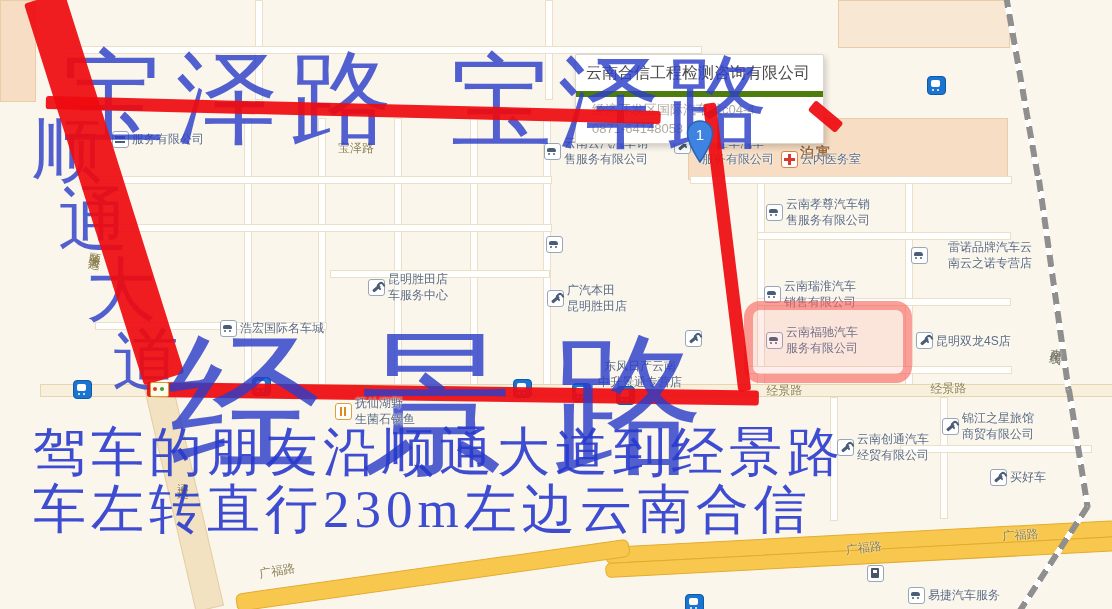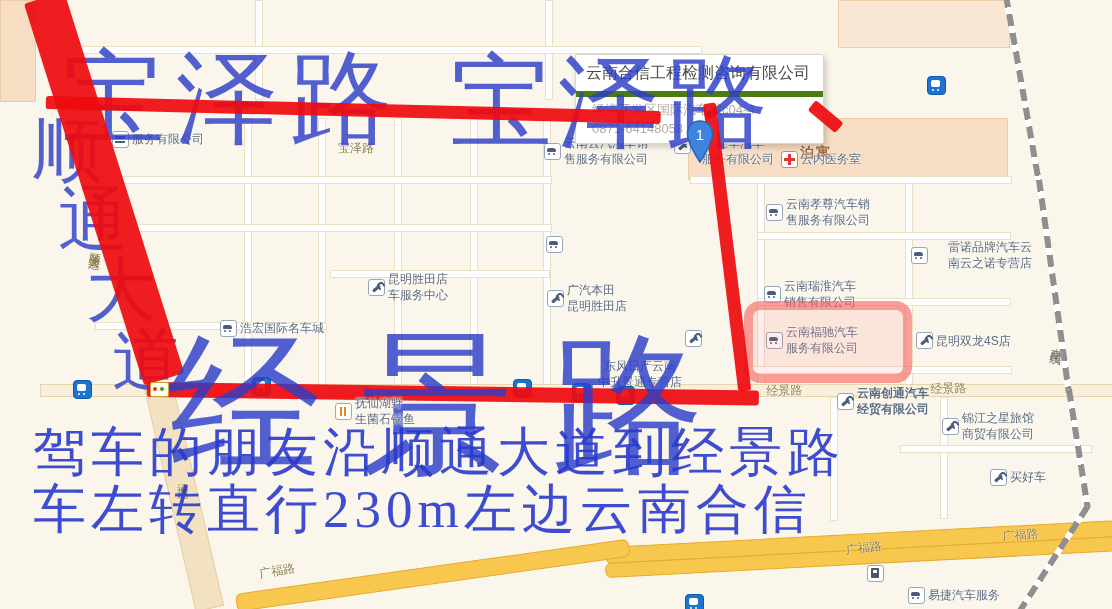--- a/index.html
+++ b/index.html
@@ -173,21 +173,21 @@
   <div class="poi" style="left:764px;top:278px;">
     <span class="ico ico-car" style="margin-top:8px;"></span>
     <span><span>云南瑞淮汽车</span><br>
           <span>销售有限公司</span></span>
   </div>
   <div class="hl"></div>
   <div class="poi" style="left:916px;top:332px;align-items:flex-end;">
     <span class="ico ico-wrench"></span>
     <span>昆明双龙4S店</span>
   </div>
-  <div class="poi" style="left:837px;top:385px;font-weight:bold;">
+  <div class="poi" style="left:837px;top:431px;">
     <span class="ico ico-wrench" style="margin-top:8px;"></span>
     <span><span>云南创通汽车</span><br>
           <span>经贸有限公司</span></span>
   </div>
   <div class="poi" style="left:942px;top:410px;">
     <span class="ico ico-wrench" style="margin-top:8px;"></span>
     <span><span>锦江之星旅馆</span><br>
           <span>商贸有限公司</span></span>
   </div>
   <div class="poi" style="left:990px;top:469px;">

